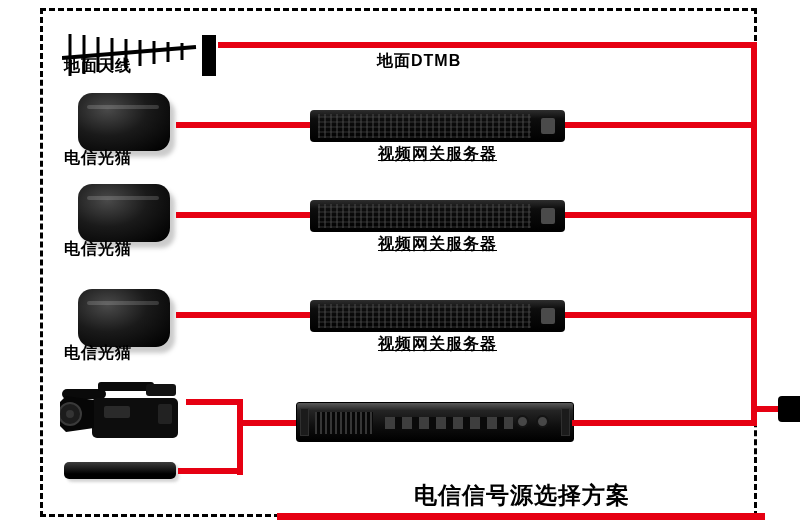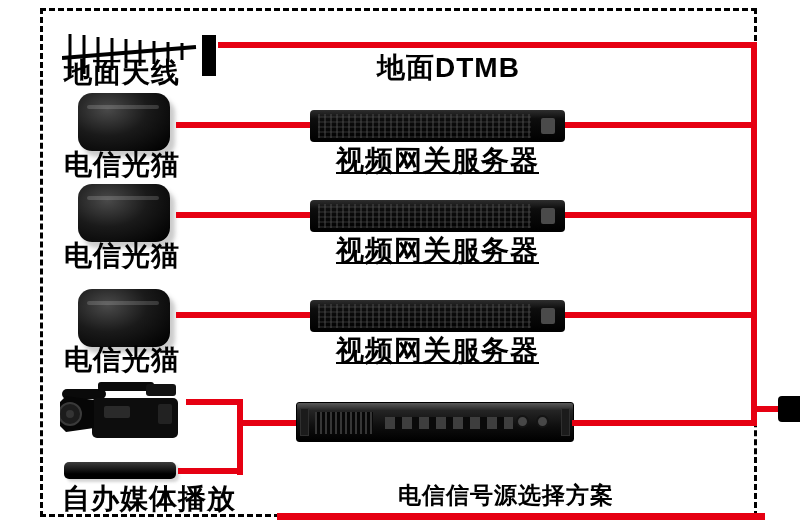--- a/index.html
+++ b/index.html
@@ -3,21 +3,21 @@
 <meta charset="utf-8">
 <style>
   * { margin:0; padding:0; box-sizing:border-box; }
   html,body { background:#ffffff; }
   .stage {
     position:relative; width:800px; height:524px; background:#fff; overflow:hidden;
     font-family:"Liberation Sans","DejaVu Sans",sans-serif;
   }
   .abs { position:absolute; }
   .label {
-    position:absolute; color:#000; font-weight:700; font-size:28px;
+    position:absolute; color:#000; font-weight:700; font-size:16px;
     letter-spacing:1px; white-space:nowrap; line-height:1.15;
   }
   .label.center { text-align:center;text-decoration:underline; }
   .line { position:absolute; background:var(--line-color,#e60012); }
   .border-dashed { position:absolute; border:3px dashed #000; }
 
   
   .modem {
     position:absolute; border-radius:14px;
     background: radial-gradient(ellipse at 32% 28%, #4a4a4a 0%, #1a1a1a 45%, #000 95%);
@@ -120,37 +120,36 @@
     <rect x="86" y="2" width="30" height="12" rx="3" fill="#131313"></rect>
     <rect x="32" y="16" width="86" height="40" rx="5" fill="#0d0d0d"></rect>
     <path d="M34 18 L6 14 L0 20 L0 44 L6 50 L34 46 Z" fill="#060606"></path>
     <circle cx="10" cy="32" r="11" fill="#1c1c1c" stroke="#3a3a3a" stroke-width="2"></circle>
     <circle cx="10" cy="32" r="4" fill="#343434"></circle>
     <rect x="44" y="24" width="26" height="12" rx="2" fill="#2a2a2a"></rect>
     <rect x="98" y="22" width="14" height="20" rx="2" fill="#222"></rect>
   </svg>
 
   <div class="media-bar" style="left:64px; top:462px; width:112px; height:17px;"></div>
-  <div class="label" style="left:62px; top:483px;">自办媒体播放</div>
 
   <div class="line" style="left:186px; top:399px; width:57px; height:6px;"></div>
   <div class="line" style="left:178px; top:468px; width:65px; height:6px;"></div>
   <div class="line" style="left:237px; top:399px; width:6px; height:76px;"></div>
   <div class="line" style="left:237px; top:420px; width:60px; height:6px;"></div>
 
   <div class="encoder" style="left:296px; top:402px; width:278px; height:40px;">
     <div class="ear left"></div>
     <div class="ear right"></div>
     <div class="vents"></div>
     <div class="ports"></div>
     <div class="knob" style="right:24px;"></div>
     <div class="knob" style="right:44px;"></div>
   </div>
   <div class="line" style="left:572px; top:420px; width:185px; height:6px;"></div>
 
   <div class="line" style="left:751px; top:42px; width:6px; height:384px;"></div>
   <div class="line" style="left:757px; top:406px; width:24px; height:6px;"></div>
   <div class="edge-device" style="left:778px; top:396px; width:30px; height:26px;"></div>
 
-  <div class="label" style="left:398px; top:482px; font-size:23px;">电信信号源选择方案</div>
+  <div class="label" style="left:414px; top:482px; font-size:23px;">电信信号源选择方案</div>
   <div class="line" style="left:277px; top:513px; width:488px; height:7px;"></div>
 
 </div>
 
 </body></html>

